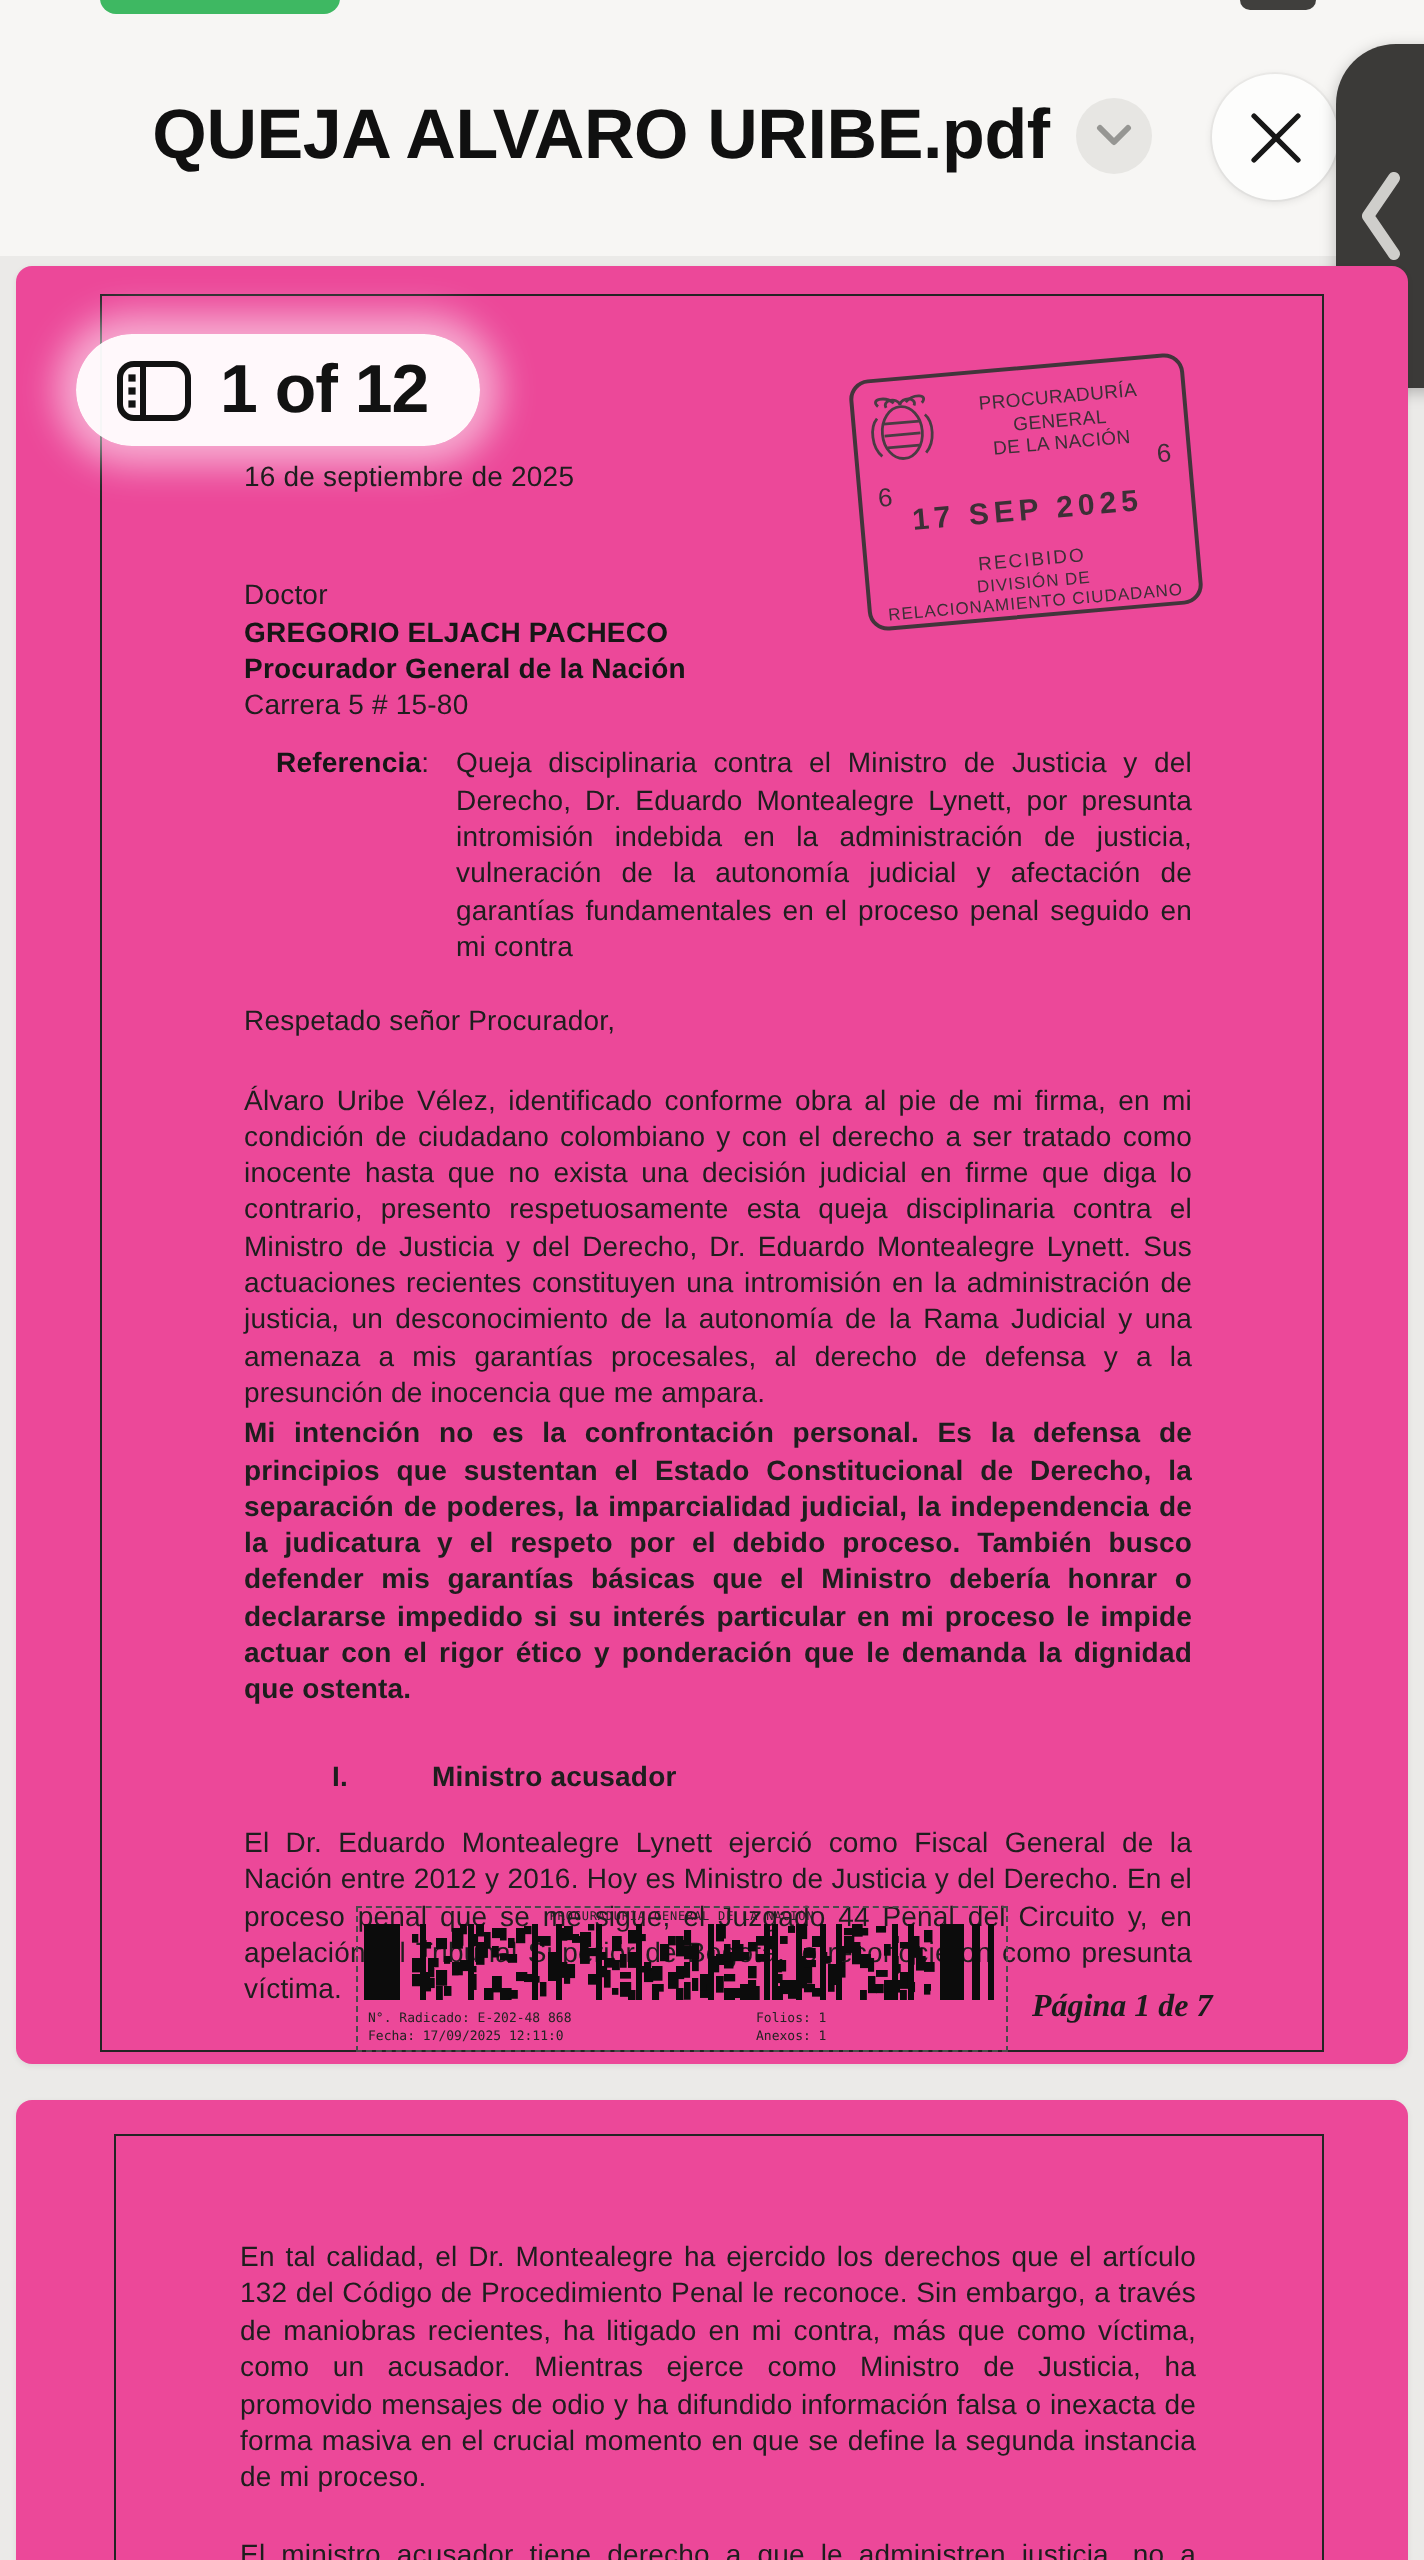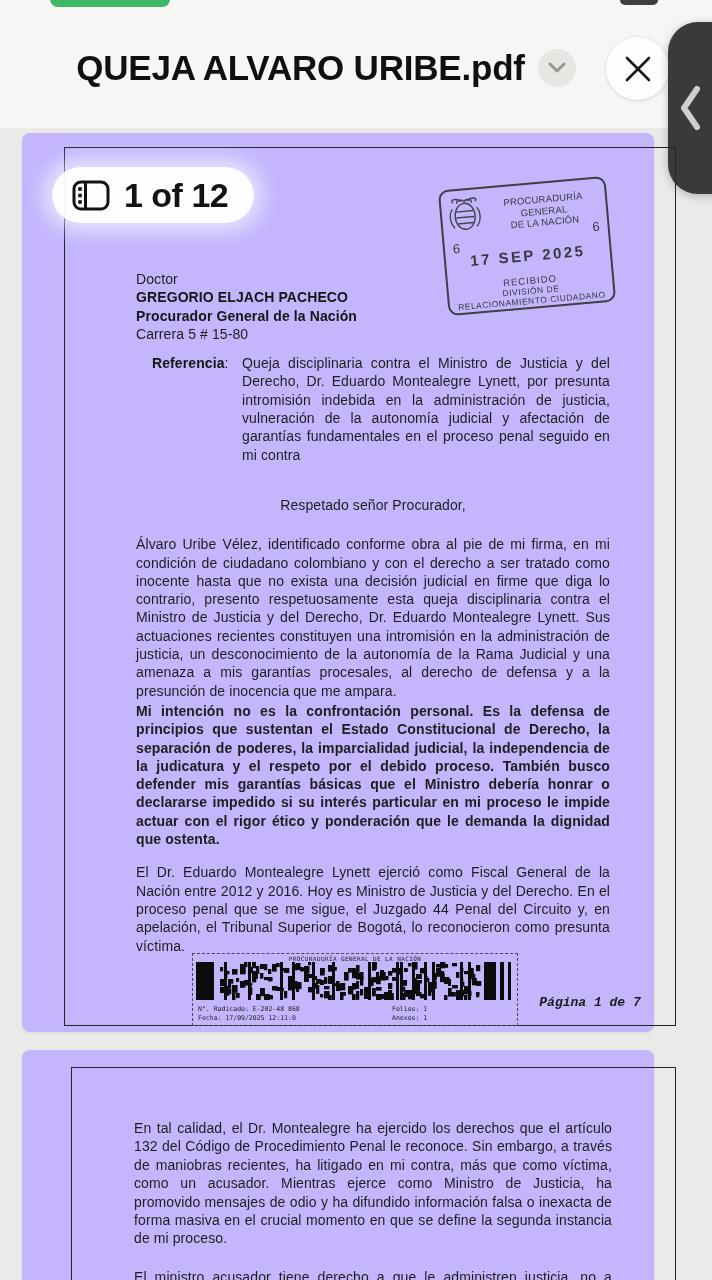--- a/index.html
+++ b/index.html
@@ -44,21 +44,21 @@
   .side-handle {
     position:absolute; left:668px; top:22px; width:58px; height:172px;
     background:#3b3a38; border-radius:30px 0 0 30px;
     box-shadow:0 2px 8px rgba(0,0,0,0.25);
     display:flex; align-items:center;
   }
   .side-handle svg { margin-left:13px; }
 
   
   .page-card {
-    position:absolute; left:22px; width:632px; background:#c4b5fd;
+    position:absolute; left:8px; width:696px; background:#ec4899;
     border-radius:8px; box-shadow:0 1px 3px rgba(0,0,0,0.07);
   }
   #page1-card { top:133px; height:899px; }
   #page2-card { top:1050px; height:420px; }
   .scan-frame {
     position:absolute; border:1.5px solid #242424;
   }
   #page1-card .scan-frame { left:42px; top:14px; width:612px; height:879px; }
   #page2-card .scan-frame { left:49px; top:17px; width:605px; height:440px; }
 
@@ -89,40 +89,40 @@
   
   .letter {
     position:absolute; left:114px; top:96px; width:474px;
     font-size:14px; line-height:18.3px; color:#1e1e1e; letter-spacing:0.1px;
   }
   .para { text-align:justify; }
   .addr-block { margin-top:41px; }
   .ref-block { margin-top:11px; display:flex; }
   .ref-label { flex:none; width:90px; margin-left:16px; }
   .ref-text { flex:1; text-align:justify; }
-  .greeting { margin-top:32px;text-align:center; }
+  .greeting { margin-top:19px; }
   .p1 { margin-top:21px; }
   .p2 { margin-top:2px;font-weight:bold; }
   .sec-head { margin-top:25px; font-weight:700; padding-left:44px; }
   .sec-title { margin-left:42px; }
   .p3 { margin-top:15px; }
   b.bold { font-weight:700; color:#161616; }
 
   
   .barcode-box {
     position:absolute; left:170px; top:820px; width:326px; height:73px;
     border:1px dashed #4a4a4a; padding:1px 3px;
     font-family:"DejaVu Sans Mono", monospace; color:#232323;
   }
   .barcode-head { text-align:center; font-size:6px; letter-spacing:0.4px; line-height:7px; white-space:nowrap; overflow:hidden; }
   .barcode-rows { display:flex; justify-content:space-between; font-size:6.5px; line-height:8.5px; padding:1px 2px 0 2px; }
   .pagefoot {
-    position:absolute; left:508px; top:862px; width:120px; text-align:center;
-    font-family:Liberation Mono, monospace; font-style:italic; font-weight:700;
-    font-size:13px; color:#1c1c1c;
+    position:absolute; left:508px; top:862px; width:120px; text-align:left;
+    font-family:Liberation Serif, serif; font-style:italic; font-weight:700;
+    font-size:16px; color:#1c1c1c;
   }
 
   
   .letter2 {
     position:absolute; left:112px; top:69px; width:478px;
     font-size:14px; line-height:18.4px; color:#1e1e1e; letter-spacing:0.1px;
   }
   .p2a { text-align:justify; }
   .p2b { margin-top:20px; text-align:justify; }
 </style>
@@ -188,38 +188,42 @@
     </div>
     <div class="stamp-six-l">6</div>
     <div class="stamp-six-r">6</div>
     <div class="stamp-date">17 SEP 2025</div>
     <div class="stamp-recv">RECIBIDO</div>
     <div class="stamp-div1">DIVISIÓN DE</div>
     <div class="stamp-div2">RELACIONAMIENTO CIUDADANO</div>
   </div>
 
   <div class="letter">
+    <div>16 de septiembre de 2025</div>
 
     <div class="addr-block">
       <div>Doctor</div>
       <b class="bold" style="display:block">GREGORIO ELJACH PACHECO</b>
       <b class="bold" style="display:block">Procurador General de la Nación</b>
       <div>Carrera 5 # 15-80</div>
     </div>
 
     <div class="ref-block">
       <span class="ref-label"><b class="bold">Referencia</b><span>:</span></span>
       <span class="ref-text">Queja disciplinaria contra el Ministro de Justicia y del Derecho, Dr. Eduardo Montealegre Lynett, por presunta intromisión indebida en la administración de justicia, vulneración de la autonomía judicial y afectación de garantías fundamentales en el proceso penal seguido en mi contra</span>
     </div>
 
     <div class="greeting">Respetado señor Procurador,</div>
 
     <div class="para p1">Álvaro Uribe Vélez, identificado conforme obra al pie de mi firma, en mi condición de ciudadano colombiano y con el derecho a ser tratado como inocente hasta que no exista una decisión judicial en firme que diga lo contrario, presento respetuosamente esta queja disciplinaria contra el Ministro de Justicia y del Derecho, Dr. Eduardo Montealegre Lynett. Sus actuaciones recientes constituyen una intromisión en la administración de justicia, un desconocimiento de la autonomía de la Rama Judicial y una amenaza a mis garantías procesales, al derecho de defensa y a la presunción de inocencia que me ampara.</div>
     <div class="para p2">Mi intención no es la confrontación personal. Es la defensa de principios que sustentan el Estado Constitucional de Derecho, la separación de poderes, la imparcialidad judicial, la independencia de la judicatura y el respeto por el debido proceso. También busco defender mis garantías básicas que el Ministro debería honrar o declararse impedido si su interés particular en mi proceso le impide actuar con el rigor ético y ponderación que le demanda la dignidad que ostenta.</div>
 
+    <div class="sec-head">
+      <span>I.</span><span class="sec-title">Ministro acusador</span>
+    </div>
 
     <div class="para p3">El Dr. Eduardo Montealegre Lynett ejerció como Fiscal General de la Nación entre 2012 y 2016. Hoy es Ministro de Justicia y del Derecho. En el proceso penal que se me sigue, el Juzgado 44 Penal del Circuito y, en apelación, el Tribunal Superior de Bogotá, lo reconocieron como presunta víctima.</div>
   </div>
 
   <div class="barcode-box">
     <div class="barcode-head">PROCURADURÍA GENERAL DE LA NACIÓN</div>
     <svg id="barcode-svg" width="318" height="38" viewBox="0 0 318 38">
         <rect x="0" y="0" width="18" height="38" fill="#0c0c0c"></rect>
         <rect x="288" y="0" width="12" height="38" fill="#0c0c0c"></rect>
         <rect x="304" y="0" width="4" height="38" fill="#0c0c0c"></rect>

